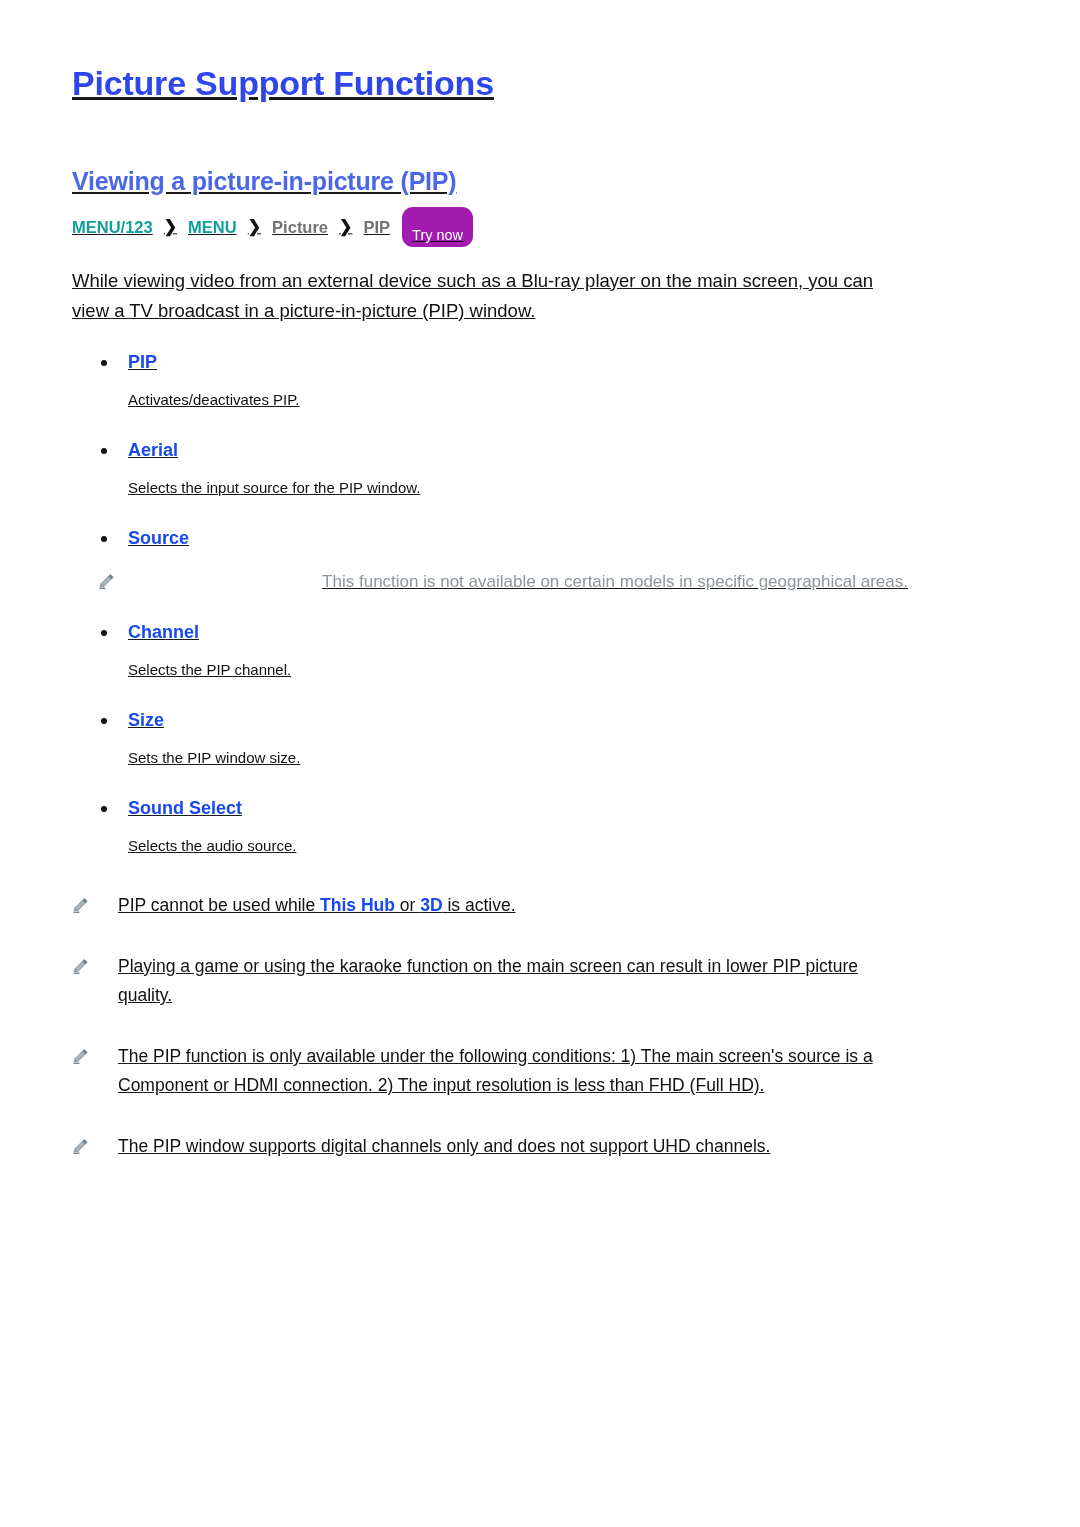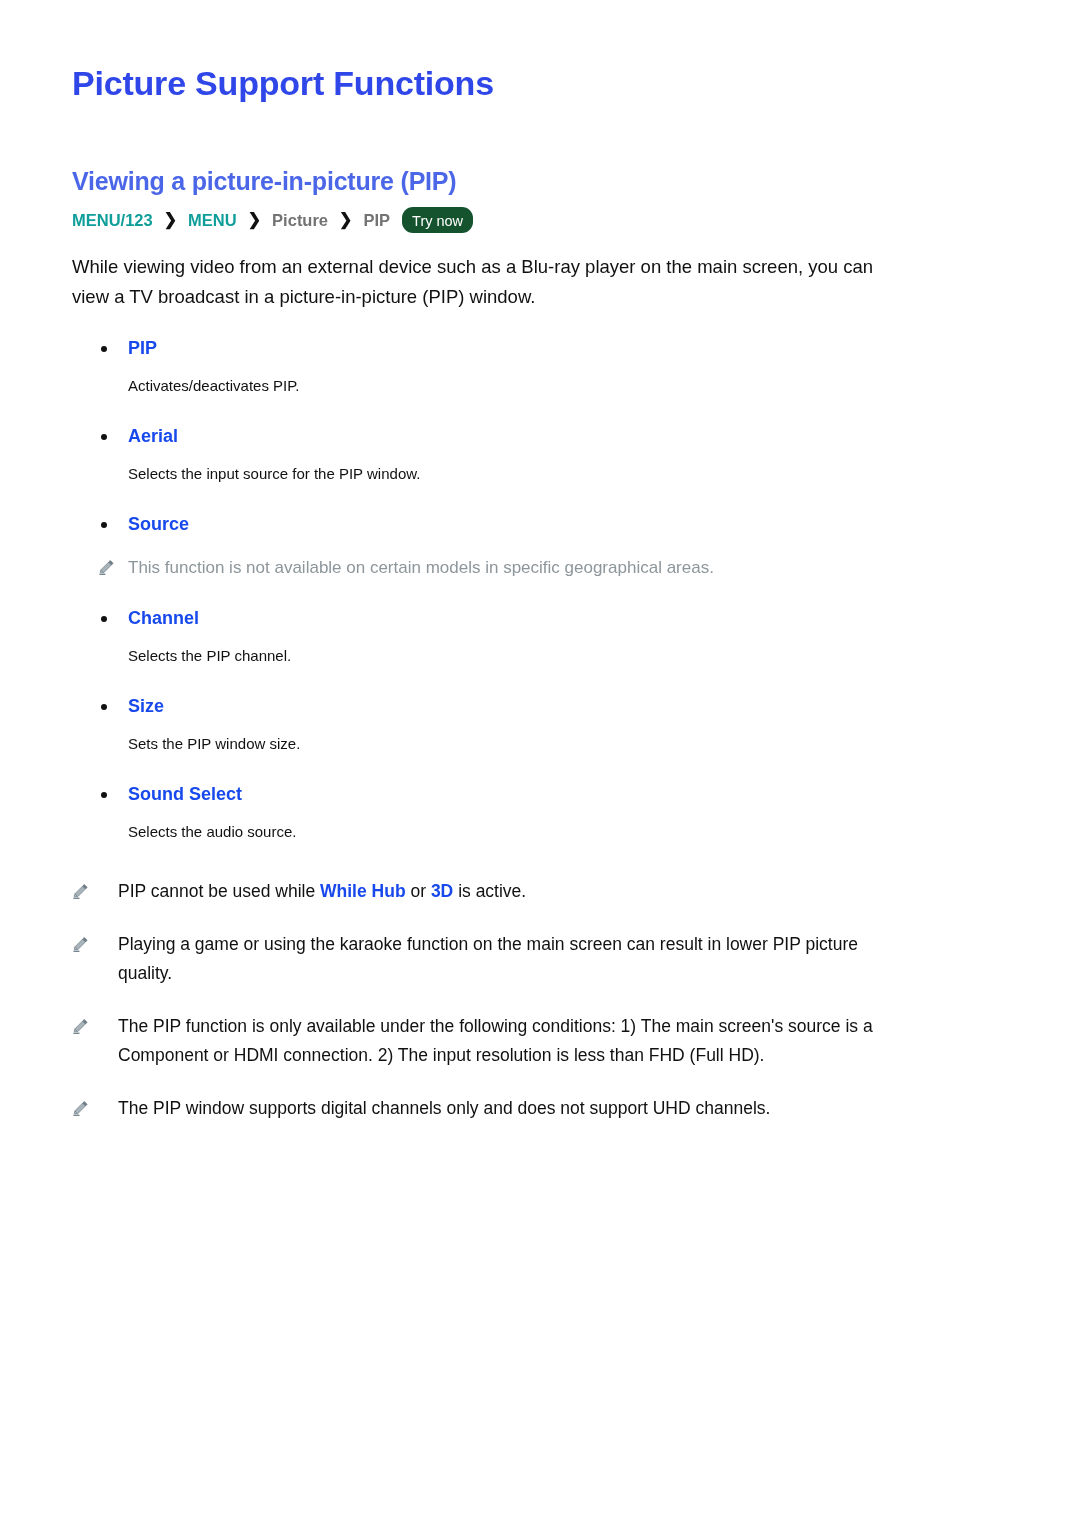--- a/index.html
+++ b/index.html
@@ -15,20 +15,21 @@
     -webkit-font-smoothing: antialiased;
   }
 
   .page {
     position: relative;
     width: 980px;
     height: 1527px;
     box-sizing: border-box;
     padding: 0 72px;
     overflow: hidden;
+    text-decoration: underline;
   }
 
   
   .doc-title {
     margin: 0;
     padding-top: 63px;
     font-size: 34px;
     font-weight: bold;
     line-height: 1.2;
     color: #2f46e8;
@@ -62,23 +63,23 @@
   .crumb-sep {
     color: #111111;
     font-weight: bold;
     font-size: 16px;
     padding: 0 7px;
     transform: scaleY(1.05);
   }
   .try-now {
     display: inline-block;
     margin-left: 8px;
-    padding: 5px 10px 2px 10px;
+    padding: 19px 10px 2px 10px;
     border-radius: 11px;
-    background: #14532d;
+    background: #a21caf;
     color: #ffffff;
     font-size: 14.5px;
     font-weight: normal;
     line-height: 19px;
   }
 
   
   .intro {
     margin: 0;
     padding-top: 19px;
@@ -122,35 +123,36 @@
     color: #111111;
   }
   .hl { color: #1749ec; font-weight: bold; }
 
   
   .note {
     position: relative;
     padding-left: 56px;
     font-size: 17px;
     line-height: 28px;
+    text-align: right;
   }
   .note-sub {
     margin-top: 18px;
     padding-left: 56px;
     color: #8d969b;
   }
   .note-sub .note-icon { left: 26px; top: 5px; }
 
   .note-block {
     margin-top: 31px;
   }
   .note-block .note-row {
     position: relative;
     padding-left: 46px;
-    margin-top: 24px;
+    margin-top: 32px;
     font-size: 17.5px;
     line-height: 29px;
     color: #111111;
     max-width: 890px;
   }
   .note-block .note-row:first-child { margin-top: 0; }
   .note-icon {
     position: absolute;
     left: 0;
     top: 6px;
@@ -254,21 +256,21 @@
 
   <div class="note-block">
 
     <div class="note-row">
       <svg class="note-icon" viewBox="0 0 24 24">
         <path d="M3 19.2 L4.1 15.3 L15.1 4.3 L19.1 8.3 L8.1 19.3 Z" fill="#a9b4ba" stroke="#7c8a92" stroke-width="1.1" stroke-linejoin="round"></path>
         <path d="M15.1 4.3 L17.3 2.1 L21.3 6.1 L19.1 8.3 Z" fill="#6f7f88" stroke="#64737c" stroke-width="1" stroke-linejoin="round"></path>
         <path d="M4.1 15.3 L8.1 19.3" stroke="#7c8a92" stroke-width="1"></path>
         <rect x="2" y="20.6" width="8.5" height="1.9" fill="#6f7f88"></rect>
       </svg>
-      <span>PIP cannot be used while </span><span class="hl">While Hub</span><span> or </span><span class="hl">3D</span><span> is active.</span>
+      <span>PIP cannot be used while </span><span class="hl">This Hub</span><span> or </span><span class="hl">3D</span><span> is active.</span>
     </div>
 
     <div class="note-row">
       <svg class="note-icon" viewBox="0 0 24 24">
         <path d="M3 19.2 L4.1 15.3 L15.1 4.3 L19.1 8.3 L8.1 19.3 Z" fill="#a9b4ba" stroke="#7c8a92" stroke-width="1.1" stroke-linejoin="round"></path>
         <path d="M15.1 4.3 L17.3 2.1 L21.3 6.1 L19.1 8.3 Z" fill="#6f7f88" stroke="#64737c" stroke-width="1" stroke-linejoin="round"></path>
         <path d="M4.1 15.3 L8.1 19.3" stroke="#7c8a92" stroke-width="1"></path>
         <rect x="2" y="20.6" width="8.5" height="1.9" fill="#6f7f88"></rect>
       </svg>
       <span>Playing a game or using the karaoke function on the main screen can result in lower PIP picture quality.</span>

